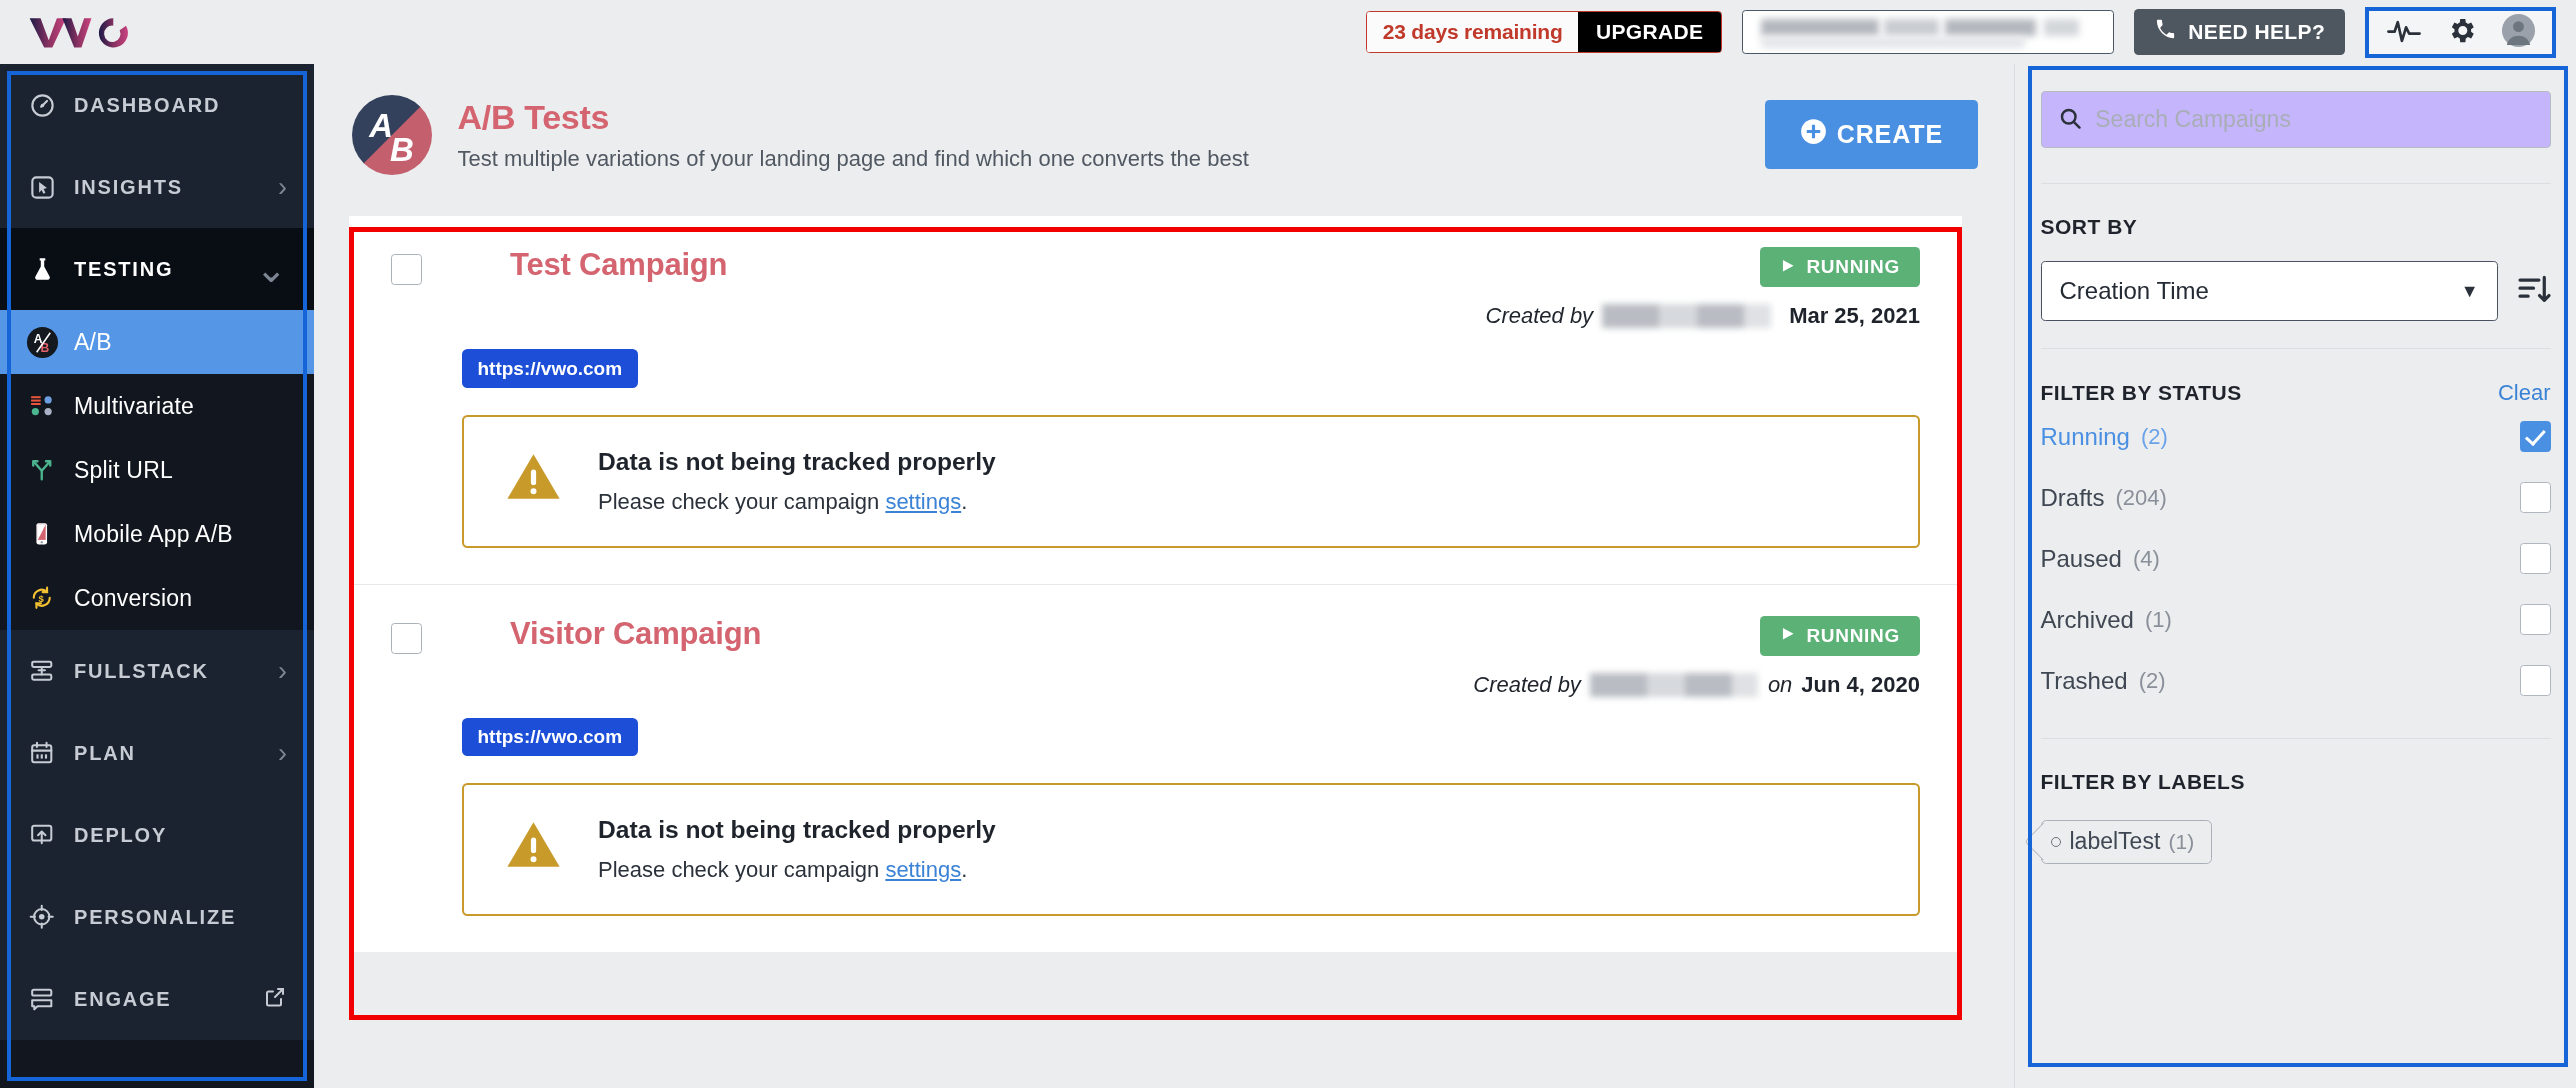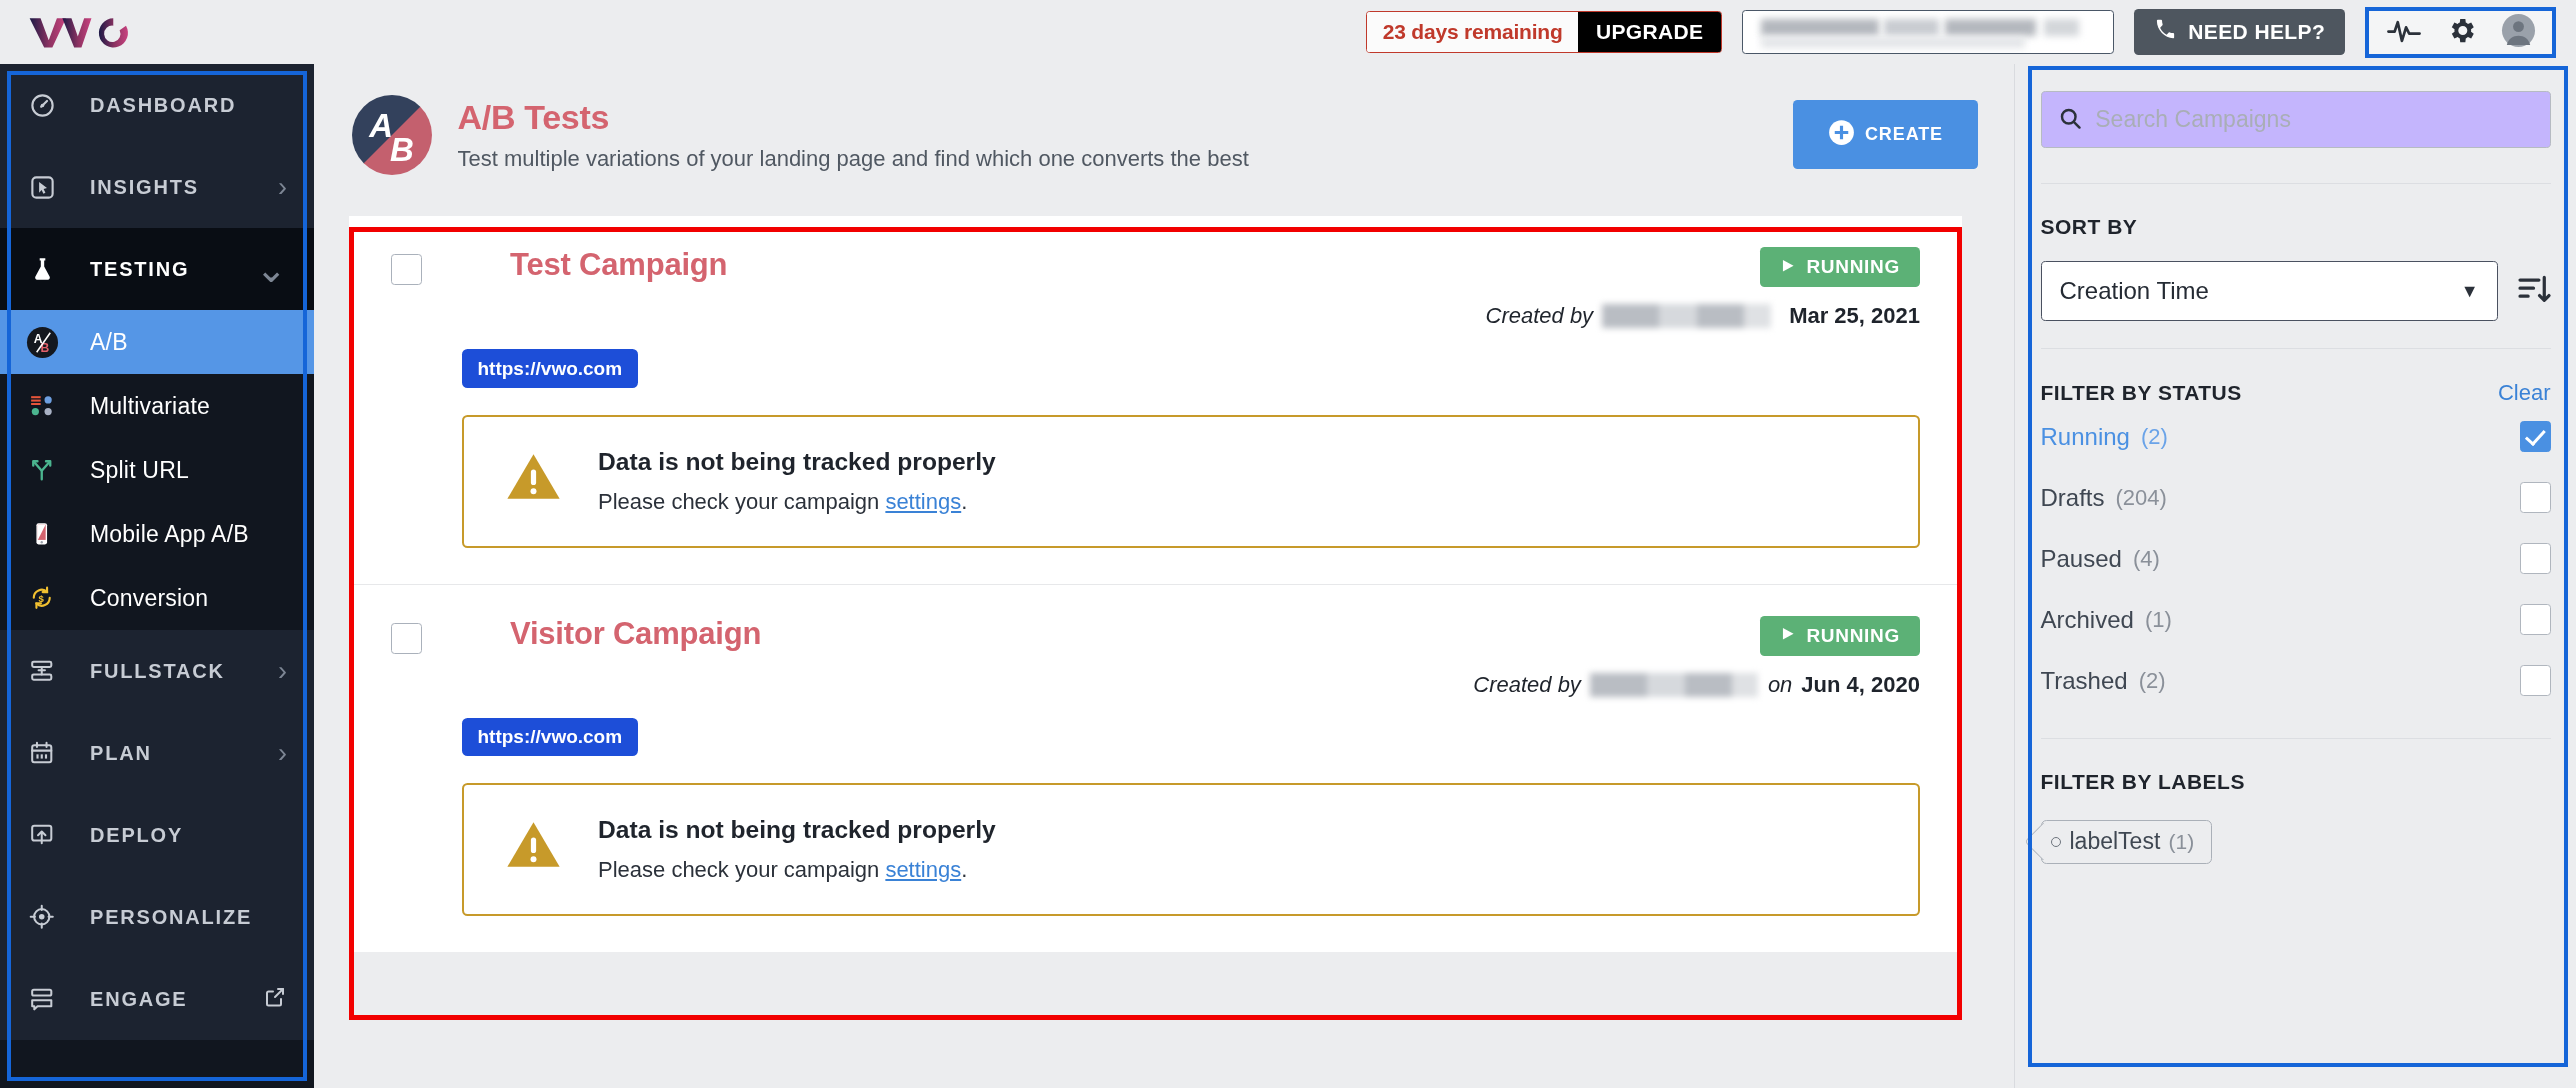--- a/index.html
+++ b/index.html
@@ -57,21 +57,21 @@
   }
   .sb-group { background: #1c2330; }
   .sb-row {
     display: flex; align-items: center; height: 82px; padding-left: 24px;
     position: relative;
   }
   .sb-ico { width: 36px; display: flex; align-items: center; justify-content: center;
     flex: 0 0 36px; }
   .sb-label {
     color: #c7ccd4; font-size: 20px; font-weight: bold; letter-spacing: 1.8px;
-    margin-left: 30px;
+    margin-left: 14px;
   }
   .sb-sub .sb-label { color: #fff; font-size: 23px; font-weight: normal;
     letter-spacing: 0.2px; text-transform: none; }
   .sb-chev { position: absolute; right: 27px; color: #7d8694; font-size: 27px;
     line-height: 1; }
   .sb-row.testing { background: #090d14; }
   .sb-row.testing .sb-label { color: #fff; }
   .sb-row.active { background: #5596e6; }
   .sb-row.active .sb-label { color: #fff; }
   .sb-sub { height: 64px; }
@@ -90,21 +90,21 @@
   .ab-badge .a { position: absolute; left: 17.3px; top: 12.8px; color: #fff;
     font-size: 33px; font-weight: bold; font-style: italic; }
   .ab-badge .b { position: absolute; left: 38px; top: 36px; color: #fff;
     font-size: 33px; font-weight: bold; font-style: italic; }
   .page-title { color: #d4646f; font-size: 34px; font-weight: bold; letter-spacing: -0.3px; }
   .page-sub { color: #505862; font-size: 22px; margin-top: 9px; }
   .head-text { margin-left: 25.5px; }
   .create-btn {
     margin-left: auto; display: flex; align-items: center; gap: 10px;
     background: #4a90e2; color: #fff; border: none; border-radius: 4.6px;
-    height: 69px; padding: 0 35px; font-size: 18px; font-weight: bold;
+    height: 69px; padding: 0 35px; font-size: 25px; font-weight: bold;
     letter-spacing: 0.9px; font-family: inherit; cursor: pointer;
   }
 
   .list-wrap { position: relative; margin: 0 0 0 0; }
   .list-annot {
     position: absolute; left: 35px; top: 11px; width: 1613px; height: 793px;
     border: 5.5px solid #f20000; pointer-events: none; z-index: 5;
   }
   .cards { margin: 11px 35px 0 35px; width: 1613px; background: #fff; }
   .card { padding: 31px 42px 36px 42px; position: relative; }

